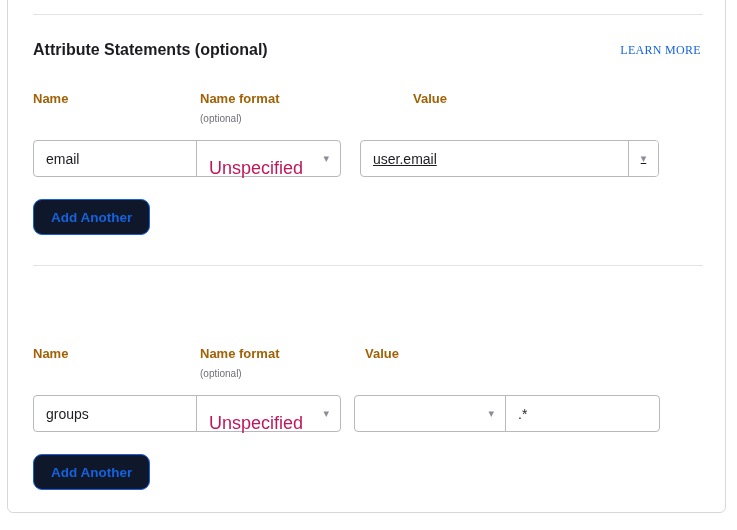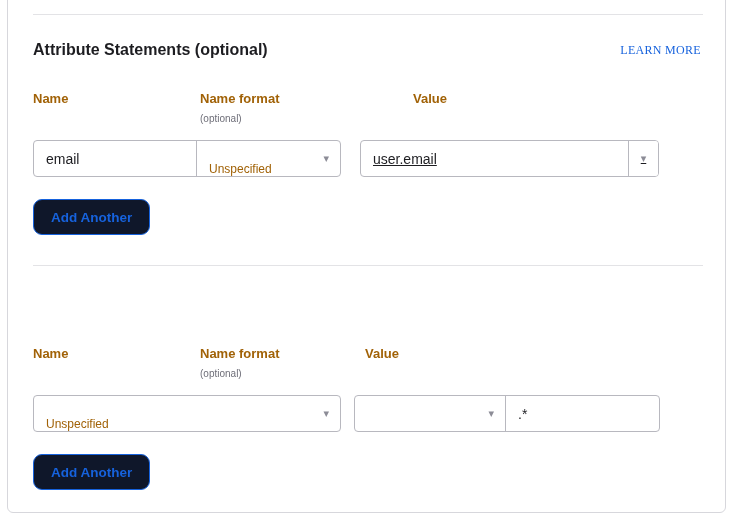--- a/index.html
+++ b/index.html
@@ -80,22 +80,22 @@
   .text-input {
     border: none; outline: none;
     background: transparent;
     font-family: "Liberation Sans", sans-serif;
     font-size: 14px;
     color: #1d1d21;
     padding: 0 12px;
     width: 100%; height: 100%;
   }
   .select-display {
-    font-size: 12px;
-    color: #a16207;
+    font-size: 18px;
+    color: #be185d;
     padding-left: 12px;
     padding-right: 28px;
     width: 100%;
     cursor: pointer;
     white-space: nowrap;
     overflow: hidden;
     margin-top: 20px;
   }
   .dd-arrow {
     position: absolute;
@@ -169,20 +169,23 @@
 
   <div class="divider" style="top:276px;"></div>
 
 
   <div class="col-label" style="left:25px; top:358px;">Name</div>
   <div class="col-label" style="left:192px; top:358px;">Name format</div>
   <div class="col-sublabel" style="left:192px; top:378px;">(optional)</div>
   <div class="col-label" style="left:357px; top:358px;">Value</div>
 
   <div class="field-group" style="left:25px; top:406px; width:308px;">
+    <div class="cell" style="width:162px;">
+      <input class="text-input" type="text" value="groups" style="">
+    </div>
     <div class="cell" style="flex:1;">
       <div class="select-display">Unspecified</div>
       <span class="dd-arrow">▾</span>
     </div>
   </div>
 
   <div class="field-group" style="left:346px; top:406px; width:306px;">
     <div class="cell" style="width:150px;">
       <span class="dd-arrow">▾</span>
     </div>

